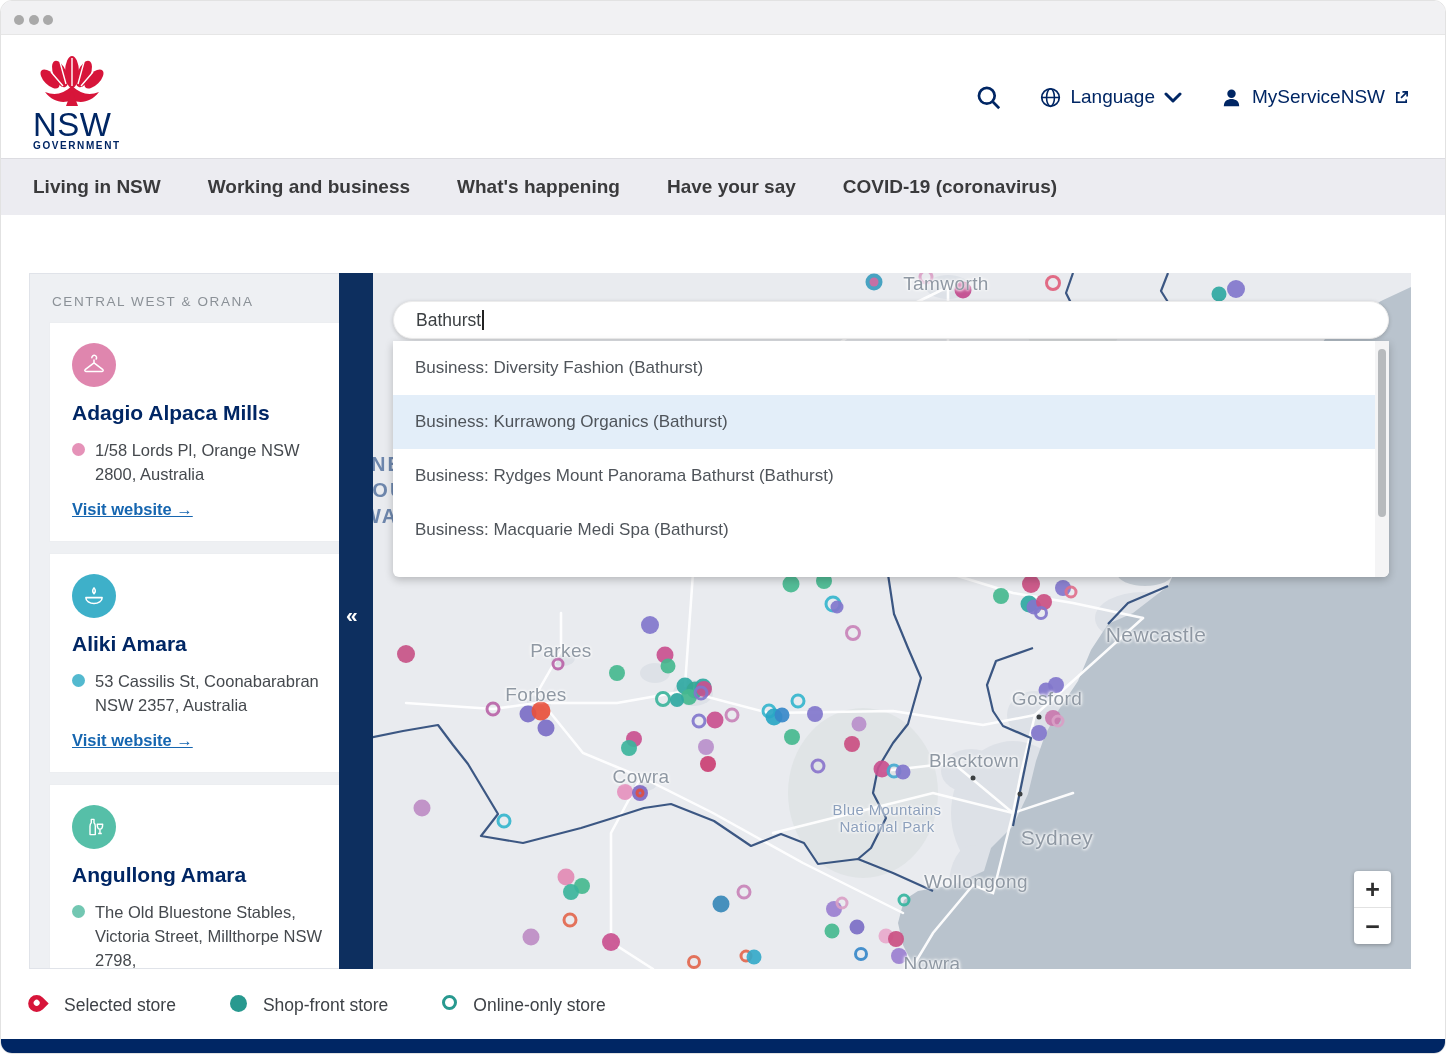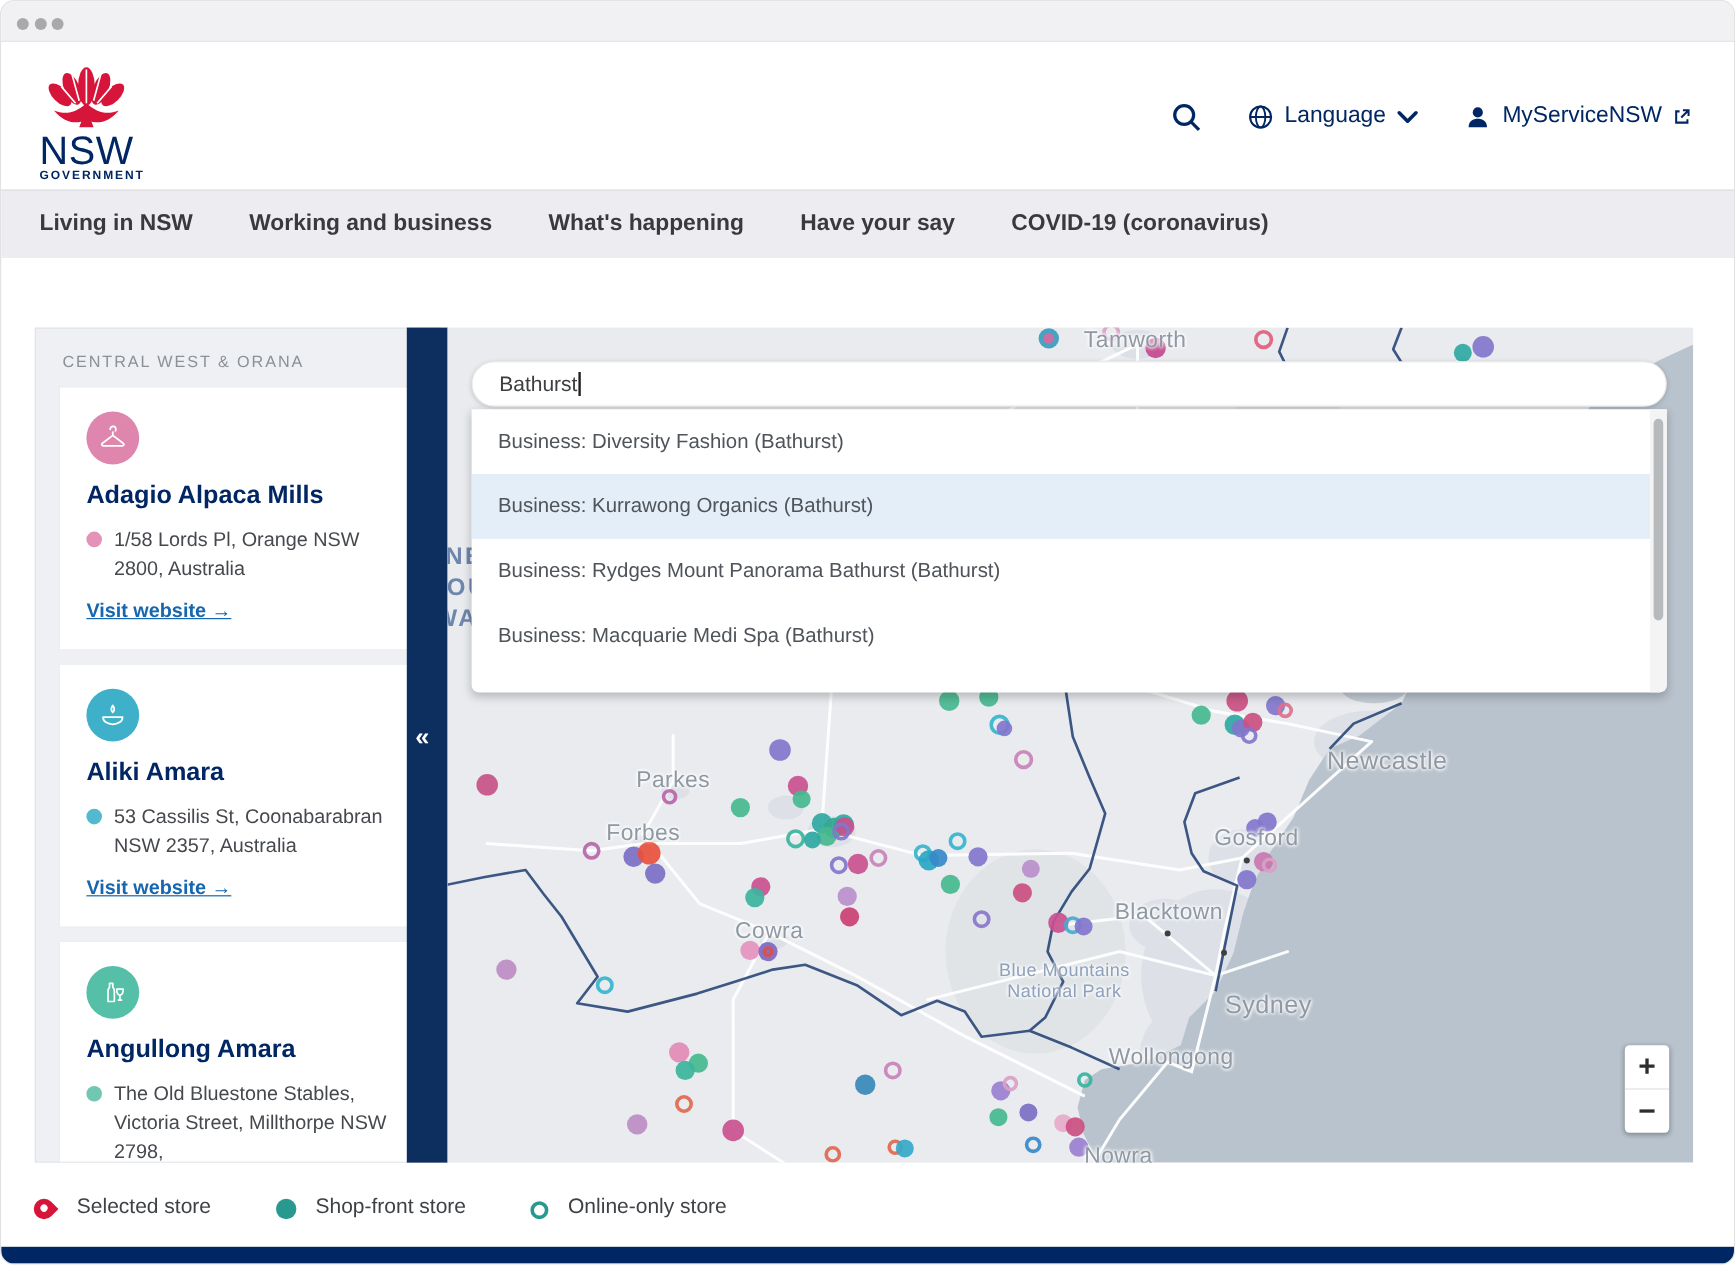--- a/index.html
+++ b/index.html
@@ -46,21 +46,21 @@
   .sugg-row{height:54px;display:flex;align-items:center;padding-left:22px;font-size:17px;color:#4f545a;cursor:pointer;}
   .dd-track{position:absolute;right:0;top:0;width:14px;height:236px;background:#f4f4f5;}
   .dd-thumb{position:absolute;right:3px;top:8px;width:8px;height:168px;border-radius:4px;background:#b7babd;}
   .zoom-ctl{position:absolute;left:981px;top:598px;width:37px;height:73px;background:#fff;border-radius:4px;box-shadow:0 1px 4px rgba(0,0,0,.3);overflow:hidden;}
   .zoom-btn{height:36px;display:flex;align-items:center;justify-content:center;font-size:25px;font-weight:bold;color:#2e2e2e;cursor:pointer;}
   .zoom-div{height:1px;background:#e2e2e2;}
   .attribution{position:absolute;right:0;bottom:0;height:22px;background:rgba(255,255,255,.6);display:flex;align-items:center;padding:0 10px;font-size:13.5px;color:#4c4c4c;gap:5px;}
   .attribution b{cursor:pointer;}
   
   .legend{position:absolute;left:0;top:968px;right:0;height:72px;background:#fff;display:flex;align-items:center;gap:0;padding-left:30px;}
-  .legend-item{display:flex;align-items:flex-end;gap:16px;margin-right:54px;font-size:17.5px;font-weight:500;color:#3e4247;}
+  .legend-item{display:flex;align-items:flex-start;gap:16px;margin-right:54px;font-size:17.5px;font-weight:500;color:#3e4247;}
   .lg-pin{width:17px;height:17px;border-radius:50% 50% 50% 0;transform:rotate(-135deg) translate(2px,-2px);position:relative;}
   .lg-pin::after{content:"";position:absolute;left:5.5px;top:5.5px;width:6px;height:6px;border-radius:50%;background:#fff;}
   .lg-dot{width:17px;height:17px;border-radius:50%;}
   .lg-ring{width:15px;height:15px;border-radius:50%;border:3.5px solid;}
   .footer-bar{position:absolute;left:0;bottom:0;right:0;height:14px;background:#002664;}
 </style>
 </head>
 <body>
 
 <div class="window">

